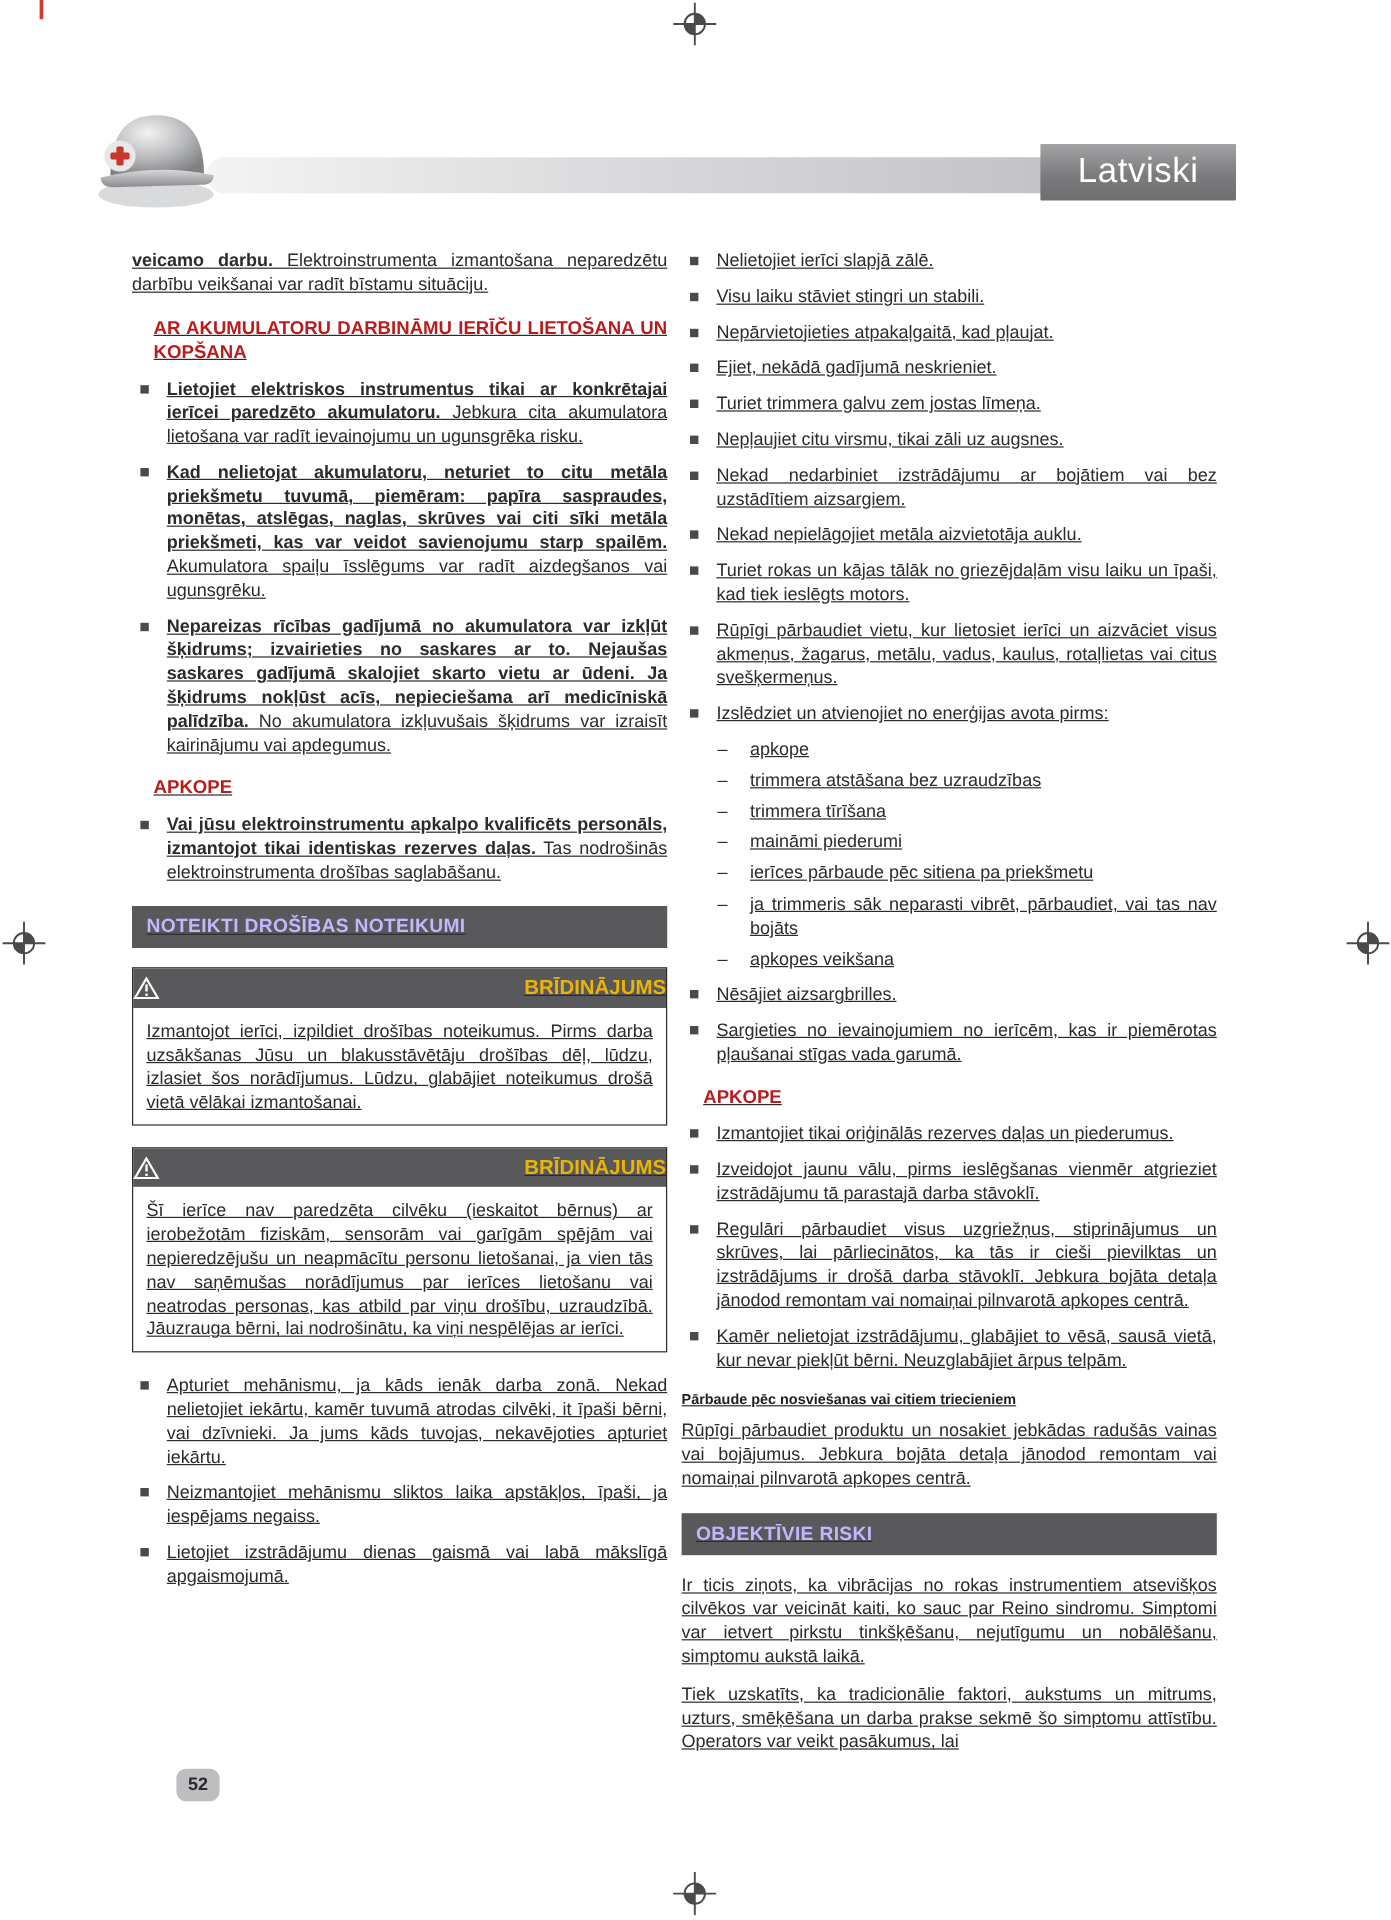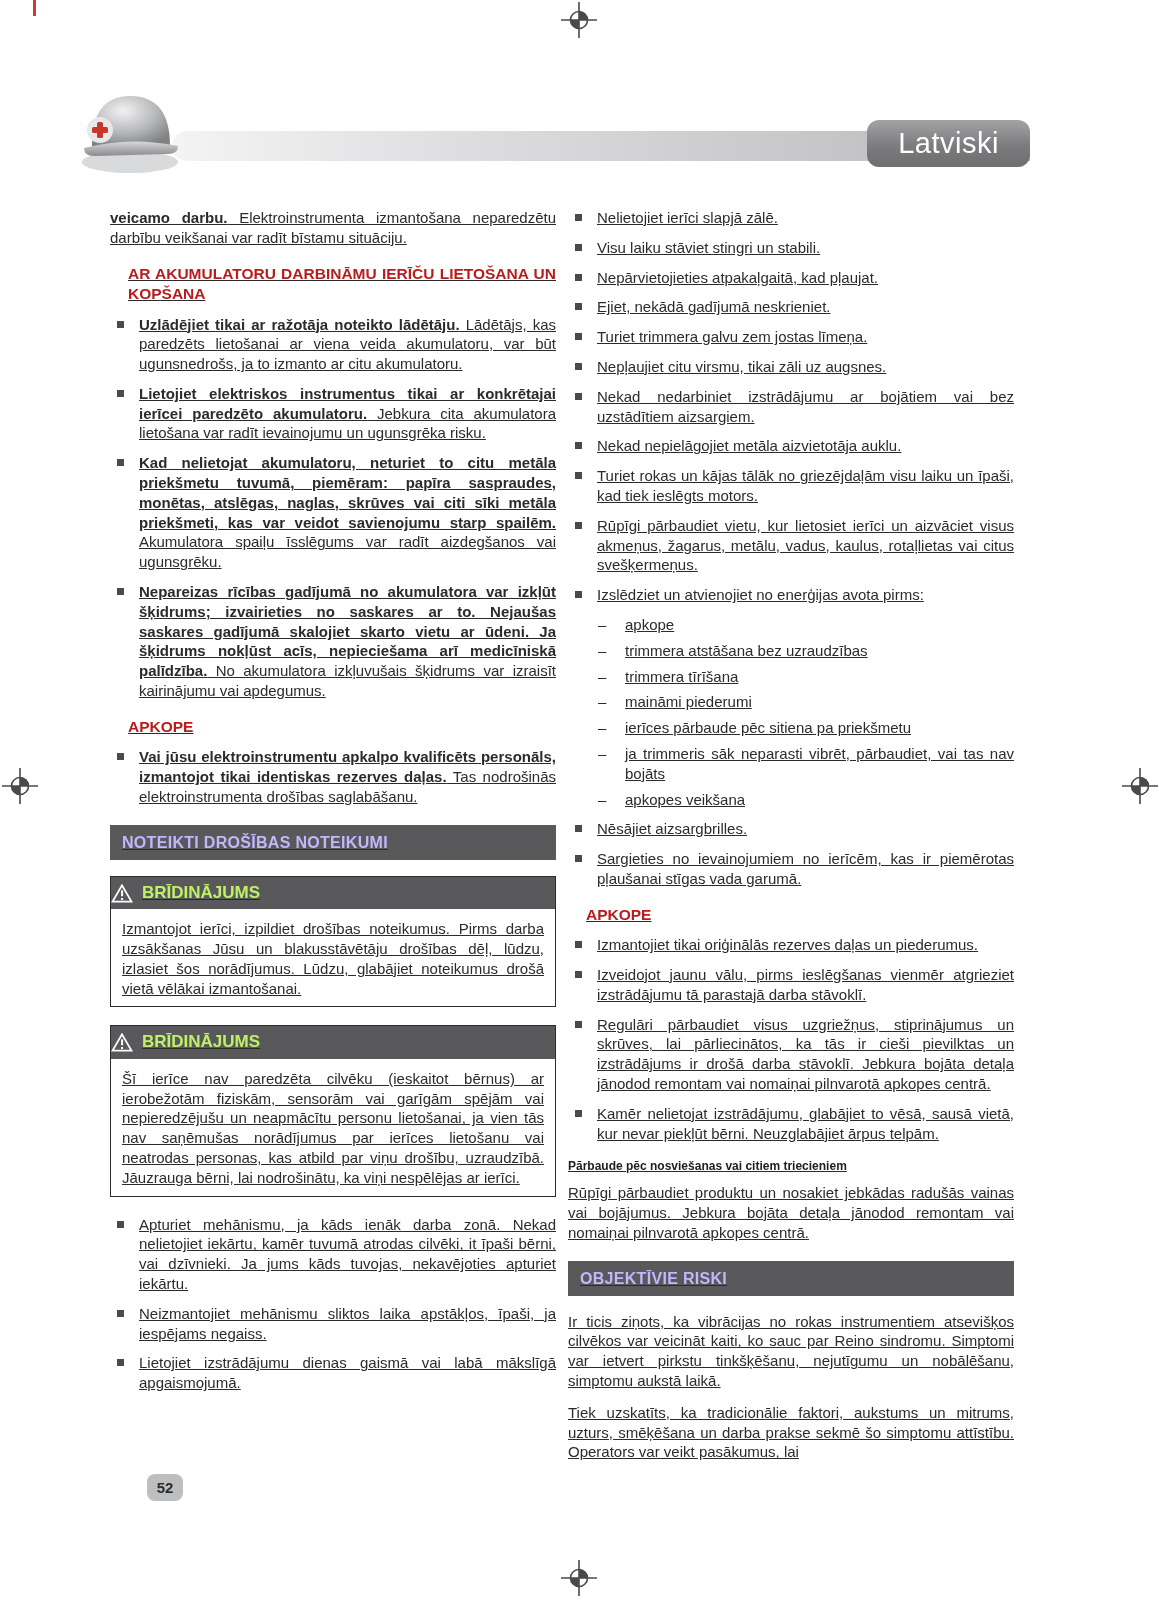--- a/index.html
+++ b/index.html
@@ -13,21 +13,21 @@
   .regmark.leftside{left:2px;top:768px;}
   .regmark.rightside{left:1122px;top:768px;}
   .redtick{position:absolute;left:33px;top:0;width:3px;height:16px;background:#d23a2e;}
 
   
   .head-bar{position:absolute;left:172px;top:131px;width:858px;height:30px;
     background:linear-gradient(to right,#f4f4f5 0%,#dddddf 35%,#b9b9bb 100%);
     border-radius:15px 0 0 15px;}
   .lang-badge{position:absolute;left:867px;top:120px;width:163px;height:47px;
     background:linear-gradient(to bottom,#a3a3a5 0%,#7c7c7e 55%,#6e6e70 100%);
-    border-radius:12px;display:flex;align-items:center;justify-content:center;
+    border-radius:1px;display:flex;align-items:center;justify-content:center;
     color:#fff;font-size:29px;letter-spacing:.5px;}
   .helmet{position:absolute;left:78px;top:80px;width:104px;height:96px;}
 
   
   main.cols{position:absolute;left:110px;top:208px;width:922px;display:flex;gap:12px;text-decoration:underline;}
   .col{width:446px;font-size:15px;line-height:1.32;text-align:justify;}
 
   p{margin:0 0 12px 0;}
   h3{font-size:15.5px;margin:16px 0 10px 18px;color:#b91c1c;}
   h4{font-size:12px;margin:16px 0 8px 0;color:#1e1e20;}
@@ -35,22 +35,22 @@
   ul{list-style:none;margin:0 0 6px 0;padding:0;}
   li{position:relative;padding-left:29px;margin:0 0 10px 0;}
   li .sq{position:absolute;left:7px;top:6px;width:7px;height:7px;background:#4a4a4c;}
   ul.dashes li{padding-left:57px;margin:0 0 6px 0;}
   ul.dashes li .dash{position:absolute;left:30px;top:0;color:#2b2b2d;}
 
   .banner{background:#59595b;color:#c4b5fd;font-weight:bold;font-size:16px;
     padding:7px 12px;margin:18px 0 16px 0;letter-spacing:.3px;}
 
   .warnbox{border:1px solid #2b2b2d;margin:0 0 18px 0;}
-  .warnhead{background:#59595b;color:#bef264;font-weight:bold;font-size:17px;
-    display:flex;align-items:center;justify-content:flex-start;gap:9px;padding:5px 0;}
+  .warnhead{background:#59595b;color:#eab308;font-weight:bold;font-size:17px;
+    display:flex;align-items:center;justify-content:space-between;gap:9px;padding:5px 0;}
   .warnbox .body{padding:10px 11px 8px 11px;}
   .warnbox .body p{margin:0;}
 
   .pagenum{position:absolute;left:107px;top:1474px;width:36px;height:27px;
     background:#bcbec0;border-radius:8px;display:flex;align-items:center;
     justify-content:center;font-weight:bold;font-size:15px;color:#2b2b2d;margin-left:40px;}
 </style>
 </head>
 <body>
 
@@ -112,21 +112,20 @@
   </svg>
 
   <main class="cols">
 
     <div class="col">
       <p><b>veicamo darbu.</b><span> Elektroinstrumenta izmantošana neparedzētu darbību veikšanai var radīt bīstamu situāciju.</span></p>
 
       <h3>AR AKUMULATORU DARBINĀMU IERĪČU LIETOŠANA UN KOPŠANA</h3>
 
       <ul>
-        <li><span class="sq"></span><b>Uzlādējiet tikai ar ražotāja noteikto lādētāju.</b><span> Lādētājs, kas paredzēts lietošanai ar viena veida akumulatoru, var būt ugunsnedrošs, ja to izmanto ar citu akumulatoru.</span></li>
         <li><span class="sq"></span><b>Lietojiet elektriskos instrumentus tikai ar konkrētajai ierīcei paredzēto akumulatoru.</b><span> Jebkura cita akumulatora lietošana var radīt ievainojumu un ugunsgrēka risku.</span></li>
         <li><span class="sq"></span><b>Kad nelietojat akumulatoru, neturiet to citu metāla priekšmetu tuvumā, piemēram: papīra saspraudes, monētas, atslēgas, naglas, skrūves vai citi sīki metāla priekšmeti, kas var veidot savienojumu starp spailēm.</b><span> Akumulatora spaiļu īsslēgums var radīt aizdegšanos vai ugunsgrēku.</span></li>
         <li><span class="sq"></span><b>Nepareizas rīcības gadījumā no akumulatora var izkļūt šķidrums; izvairieties no saskares ar to. Nejaušas saskares gadījumā skalojiet skarto vietu ar ūdeni. Ja šķidrums nokļūst acīs, nepieciešama arī medicīniskā palīdzība.</b><span> No akumulatora izkļuvušais šķidrums var izraisīt kairinājumu vai apdegumus.</span></li>
       </ul>
 
       <h3>APKOPE</h3>
       <ul>
         <li><span class="sq"></span><b>Vai jūsu elektroinstrumentu apkalpo kvalificēts personāls, izmantojot tikai identiskas rezerves daļas.</b><span> Tas nodrošinās elektroinstrumenta drošības saglabāšanu.</span></li>
       </ul>
 

